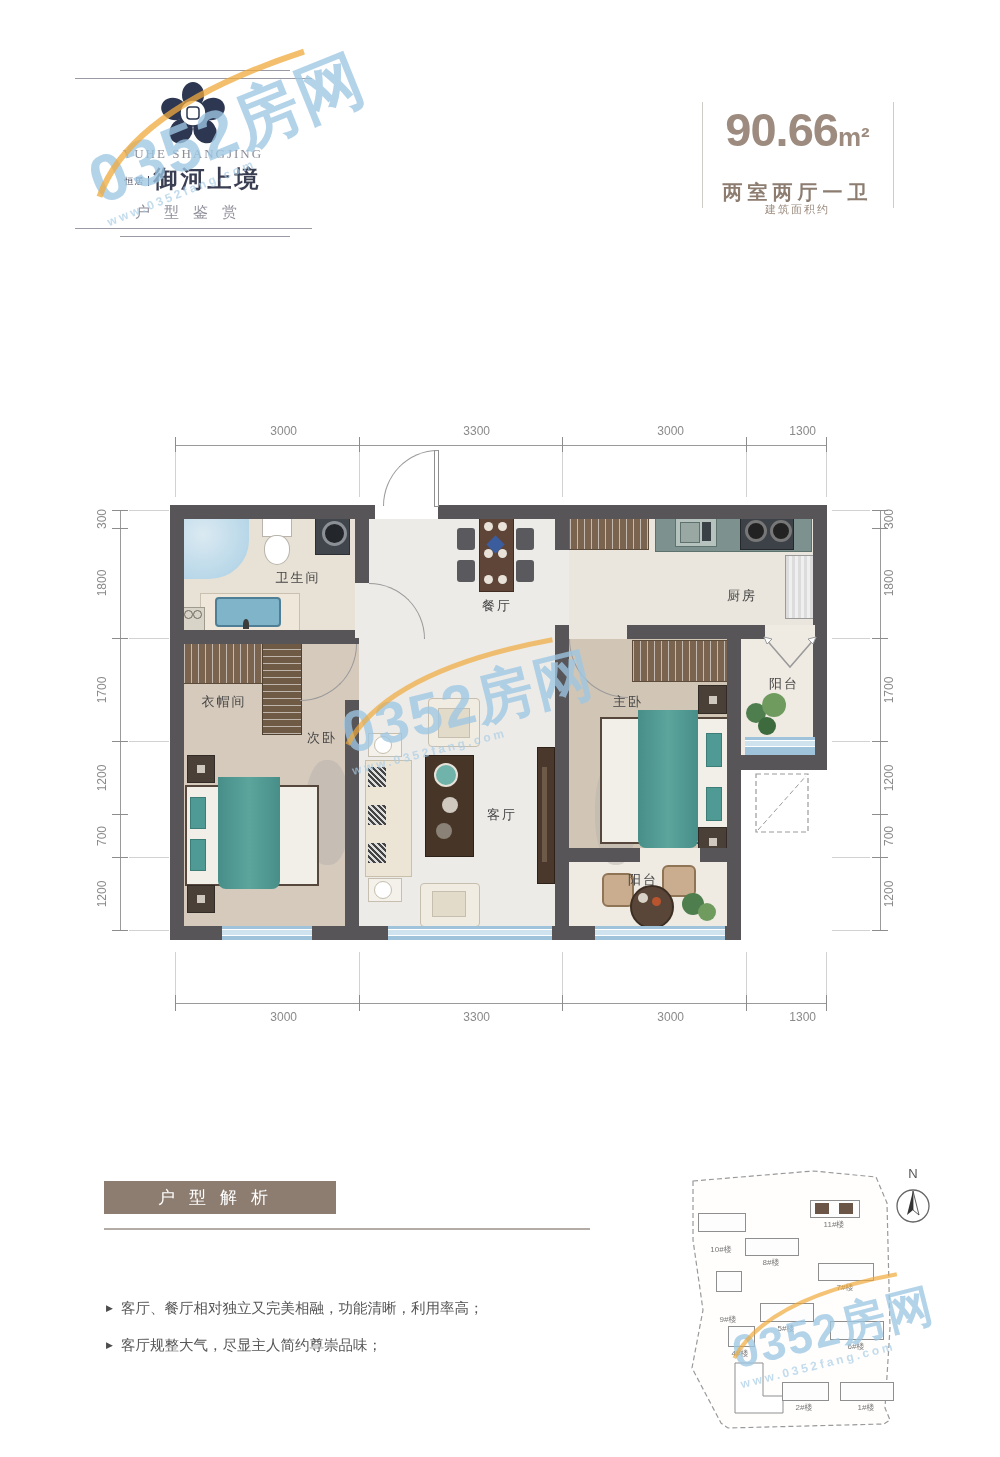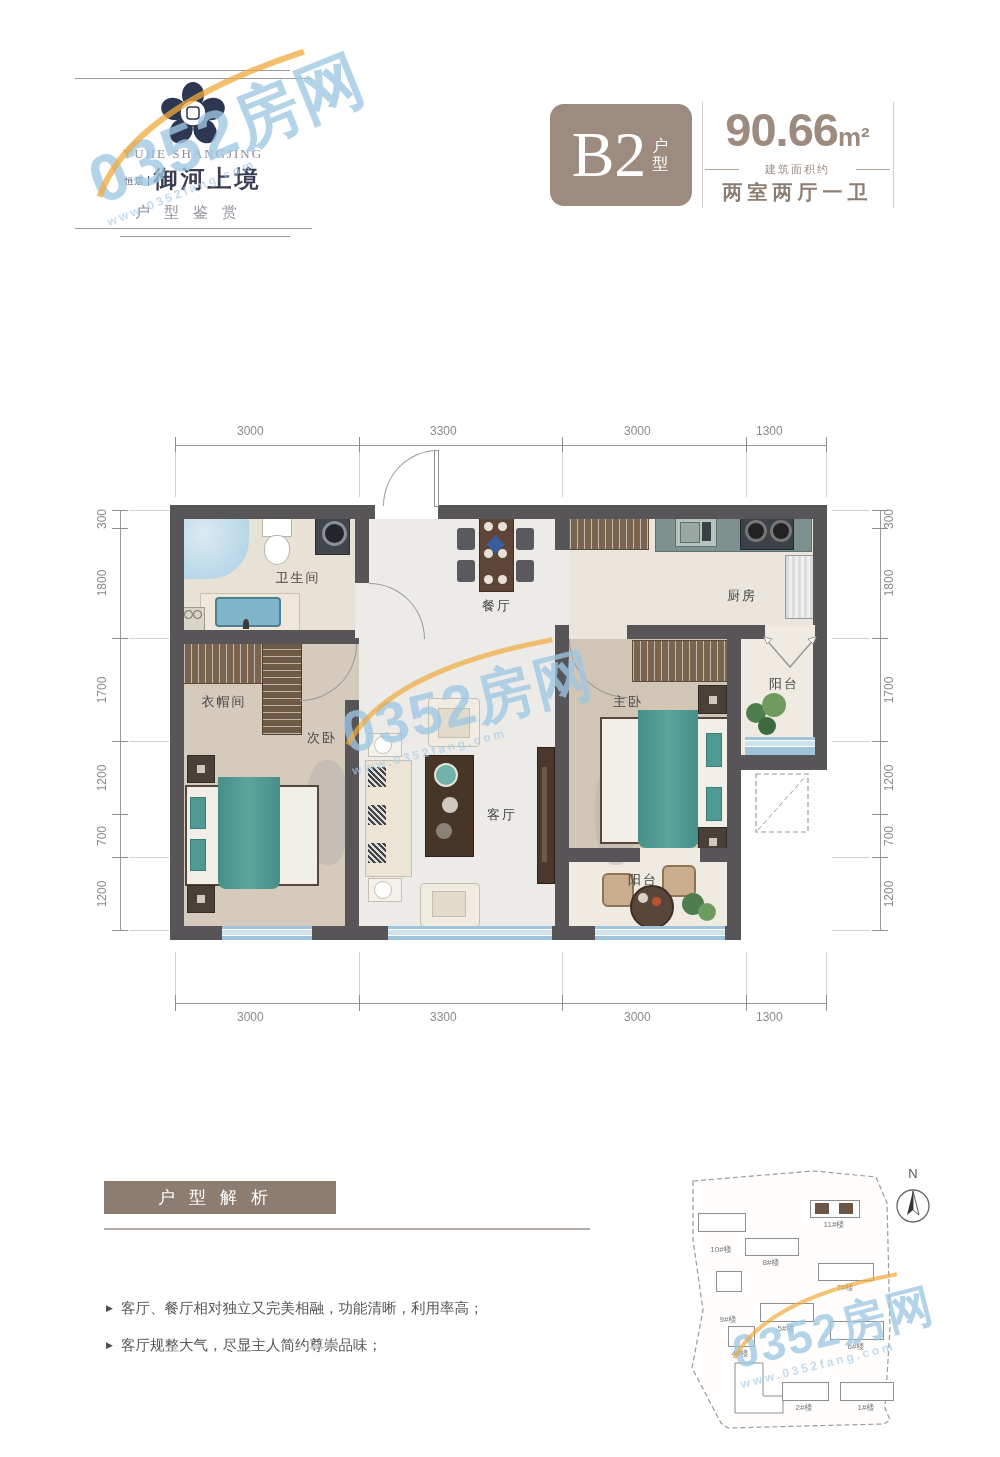--- a/index.html
+++ b/index.html
@@ -18,30 +18,30 @@
   
   .unit-badge{position:absolute;left:550px;top:104px;width:142px;height:102px;background:#9c8b7e;
               border-radius:14px;color:#fff;display:flex;align-items:center;justify-content:center;gap:6px;}
   .unit-code{font-family:"Liberation Serif",serif;font-size:64px;line-height:1;}
   .unit-suffix{width:18px;font-size:16px;line-height:1.15;display:inline-block;}
   .vdiv{position:absolute;width:1px;background:#cfccc8;}
   .area-num{position:absolute;left:705px;top:102px;width:185px;text-align:center;color:#9c8b7e;font-weight:700;}
   .area-num .n{font-size:47px;letter-spacing:-1px;}
   .area-num .u{font-size:26px;}
   .area-note-row{position:absolute;left:705px;top:162px;width:185px;display:flex;align-items:center;
-                 justify-content:space-between;gap:6px;color:#9c8b7e;font-size:11px;letter-spacing:2px;}
+                 justify-content:flex-end;gap:6px;color:#9c8b7e;font-size:11px;letter-spacing:2px;flex-direction:column;}
   .area-note-row .hline{flex:0 0 34px;height:1px;background:#b4a89d;}
   .layout-desc{position:absolute;left:705px;top:179px;width:185px;text-align:center;
                font-size:20px;letter-spacing:5px;color:#8d7d71;font-weight:600;}
   
   .dimline{position:absolute;background:#9a9a9a;}
   .tick-v{position:absolute;width:1px;height:16px;background:#8d8d8d;}
   .tick-h{position:absolute;width:16px;height:1px;background:#8d8d8d;}
   .ext{position:absolute;background:#d2d2d2;}
-  .dim-num{position:absolute;width:60px;text-align:left;font-size:12px;color:#8a8a8a;}
+  .dim-num{position:absolute;width:60px;text-align:right;font-size:12px;color:#8a8a8a;}
   .dim-num-v{position:absolute;width:60px;height:14px;text-align:center;font-size:12px;color:#8a8a8a;
              transform:rotate(-90deg);}
   
   .plan{position:absolute;left:170px;top:505px;width:657px;height:435px;}
   .floor{position:absolute;z-index:1;}
   .furn{position:absolute;z-index:2;}
   .wall{position:absolute;background:#575558;z-index:3;}
   .open{position:absolute;z-index:4;}
   .win{position:absolute;z-index:5;background:linear-gradient(to bottom,#9fc3da 0 3px,#fff 3px 4px,#cfe3ee 4px 9px,#fff 9px 10px,#9fc3da 10px 13px);}
   .arc{position:absolute;z-index:4;}
@@ -89,24 +89,20 @@
       <circle cx="35" cy="31" r="13" fill="#fff" stroke="#2d3752" stroke-width="1.5"></circle>
       <rect x="29" y="25" width="12" height="12" rx="3" fill="none" stroke="#2d3752" stroke-width="1.5"></rect>
     </svg>
     <div class="logo-en">YUHE SHANGJING</div>
     <div class="logo-cn-row"><span class="logo-prefix">恒居</span><span class="logo-cn">御河上境</span></div>
     <div class="logo-tag">户型鉴赏</div>
     <div class="logo-line" style="left:75px;top:228px;width:237px;"></div>
     <div class="logo-line" style="left:120px;top:236px;width:170px;"></div>
   </div>
 
-  <div class="unit-badge">
-    <span class="unit-code">B2</span>
-    <span class="unit-suffix">户型</span>
-  </div>
   <div class="vdiv" style="left:702px;top:102px;height:106px;"></div>
   <div class="area-num">
     <span class="n">90.66</span><span class="u">m²</span>
   </div>
   <div class="area-note-row">
     <span class="hline"></span>
     <span>建筑面积约</span>
     <span class="hline"></span>
   </div>
   <div class="layout-desc">两室两厅一卫</div>

